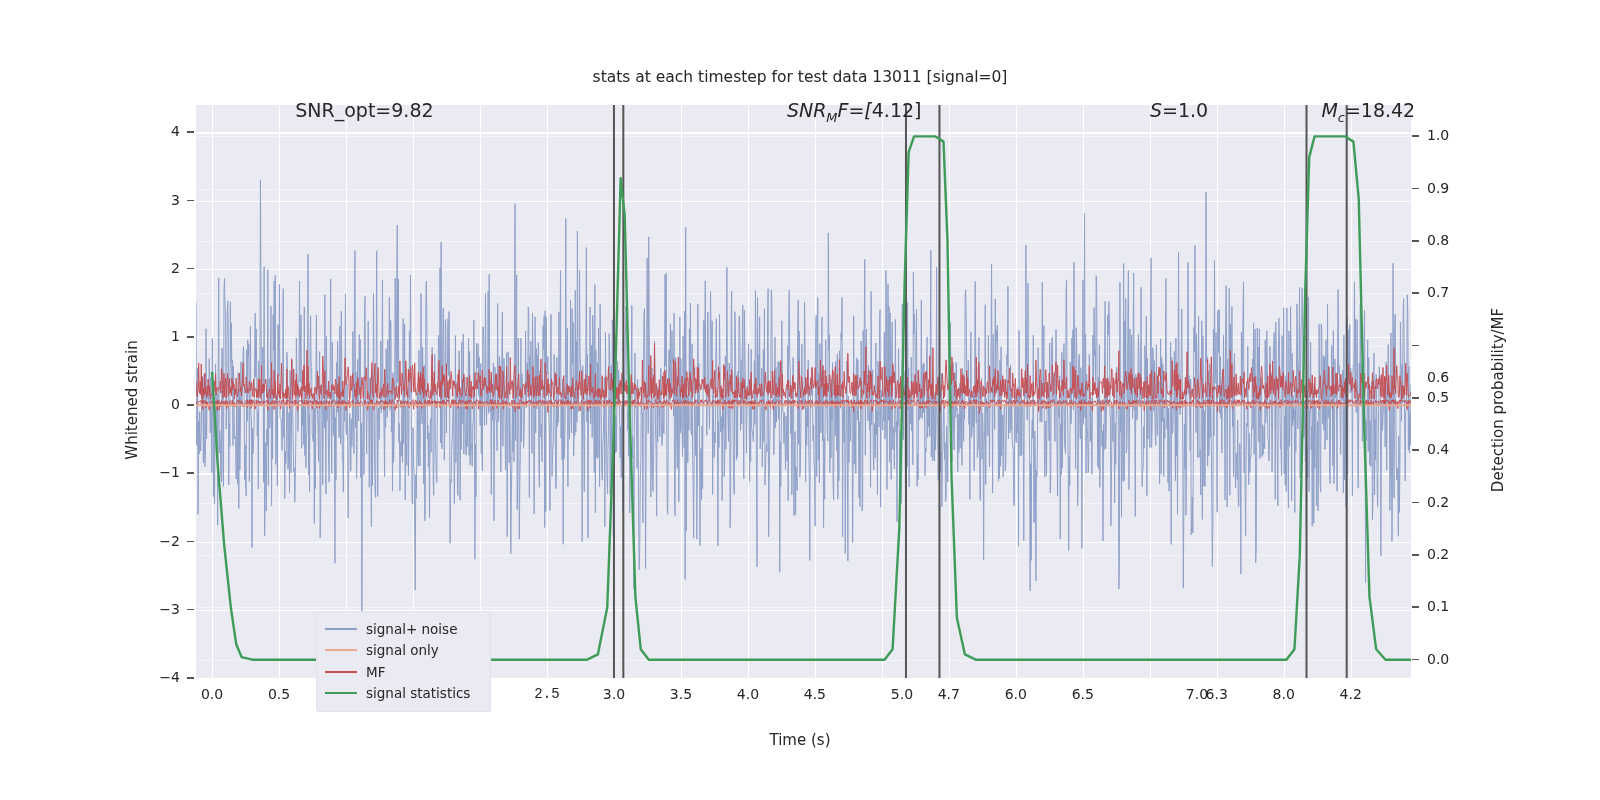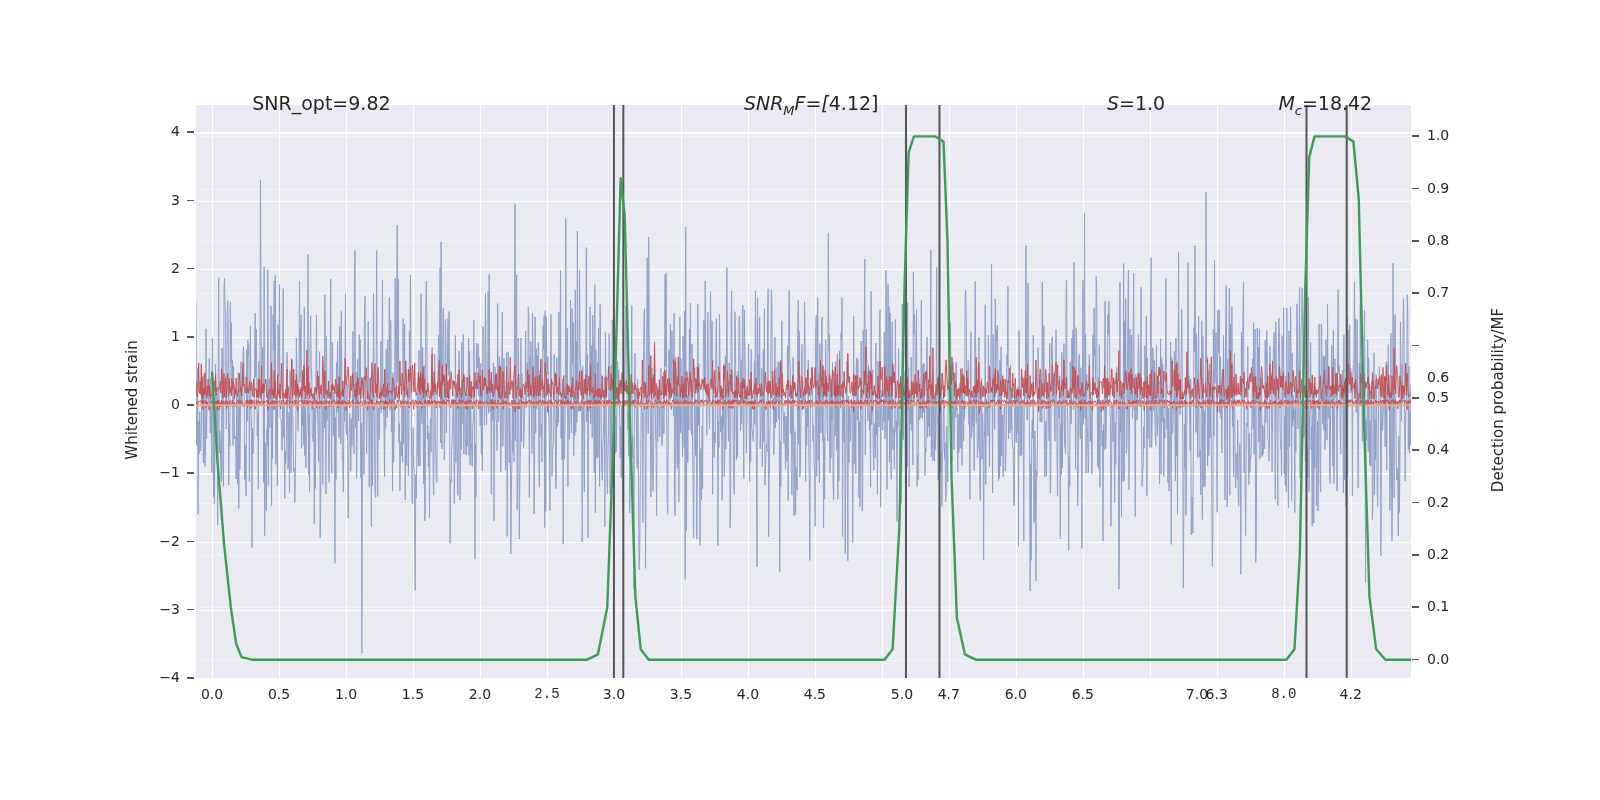--- a/index.html
+++ b/index.html
@@ -104,24 +104,25 @@
     position: absolute;
     top: 686px;
     font-size: 14px;
     color: #262626;
     transform: translateX(-50%);
     white-space: nowrap;
   }
   
   .annot {
     position: absolute;
-    top: 92px;
+    top: 99px;
     font-size: 19px;
     color: #262626;
     white-space: nowrap;
+    margin-left: 43px;
   }
   .annot i { font-style: italic; }
   .annot sub { font-size: 0.68em; font-style: italic; }
   
   #legend {
     position: absolute;
     left: 316px; top: 611px;
     width: 175px;
     background: #eaeaf2;
     border: 1px solid #e2e2ea;
@@ -144,20 +145,21 @@
     font-size: 13.5px;
     color: #262626;
     white-space: nowrap;
   }
 </style>
 </head>
 <body>
 
 <div id="figure">
 
+  <div id="fig-title">stats at each timestep for test data 13011 [signal=0]</div>
 
   <div id="axes">
     <div id="grid-layer">
         <div class="grid-v" style="left: 16.075px;"></div>
         <div class="grid-v" style="left: 83.054px;"></div>
         <div class="grid-v" style="left: 150.033px;"></div>
         <div class="grid-v" style="left: 217.012px;"></div>
         <div class="grid-v" style="left: 283.991px;"></div>
         <div class="grid-v" style="left: 350.97px;"></div>
         <div class="grid-v" style="left: 417.949px;"></div>
@@ -225,20 +227,21 @@
   </div>
   <div class="annot" id="annot-s" style="left: 1106.92px;">
     <i>S</i><span>=1.0</span>
   </div>
   <div class="annot" id="annot-mc" style="left: 1278.38px;">
     <i>M</i><sub>c</sub><span>=18.42</span>
   </div>
 
   <div id="ylabel-left">Whitened strain</div>
   <div id="ylabel-right">Detection probability/MF</div>
+  <div id="xlabel">Time (s)</div>
 
   <div id="ticks-left">
       <div class="ytick-left-label" style="left: 140px; top: 123.286px;">4</div>
       <div class="tickmark-left" style="top: 131.286px;"></div>
       <div class="ytick-left-label" style="left: 140px; top: 191.5px;">3</div>
       <div class="tickmark-left" style="top: 199.5px;"></div>
       <div class="ytick-left-label" style="left: 140px; top: 259.714px;">2</div>
       <div class="tickmark-left" style="top: 267.714px;"></div>
       <div class="ytick-left-label" style="left: 140px; top: 327.929px;">1</div>
       <div class="tickmark-left" style="top: 335.929px;"></div>
@@ -287,18 +290,36 @@
       <div class="xtick-label" style="left: 613.949px;">3.0</div>
       <div class="xtick-label" style="left: 680.928px;">3.5</div>
       <div class="xtick-label" style="left: 747.907px;">4.0</div>
       <div class="xtick-label" style="left: 814.886px;">4.5</div>
       <div class="xtick-label" style="left: 902px;">5.0</div>
       <div class="xtick-label" style="left: 948.845px;">4.7</div>
       <div class="xtick-label" style="left: 1015.82px;">6.0</div>
       <div class="xtick-label" style="left: 1082.8px;">6.5</div>
       <div class="xtick-label" style="left: 1197px;">7.0</div>
       <div class="xtick-label" style="left: 1216.76px;">6.3</div>
-      <div class="xtick-label" style="left: 1283.74px; font-family: Liberation Mono, monospace;">8.0</div>
+      <div class="xtick-label" style="left: 1283.74px;">8.0</div>
       <div class="xtick-label" style="left: 1350.72px;">4.2</div>
     </div>
 
+  <div id="legend">
+      <div class="legend-row">
+        <span class="legend-swatch" style="background: rgb(141, 159, 199);"></span>
+        <span class="legend-text">signal+ noise</span>
+      </div>
+      <div class="legend-row">
+        <span class="legend-swatch" style="background: rgb(237, 169, 138);"></span>
+        <span class="legend-text">signal only</span>
+      </div>
+      <div class="legend-row">
+        <span class="legend-swatch" style="background: rgb(196, 78, 82);"></span>
+        <span class="legend-text">MF</span>
+      </div>
+      <div class="legend-row">
+        <span class="legend-swatch" style="background: rgb(63, 156, 88);"></span>
+        <span class="legend-text">signal statistics</span>
+      </div>
+    </div>
 
 </div>
 
 </body></html>

